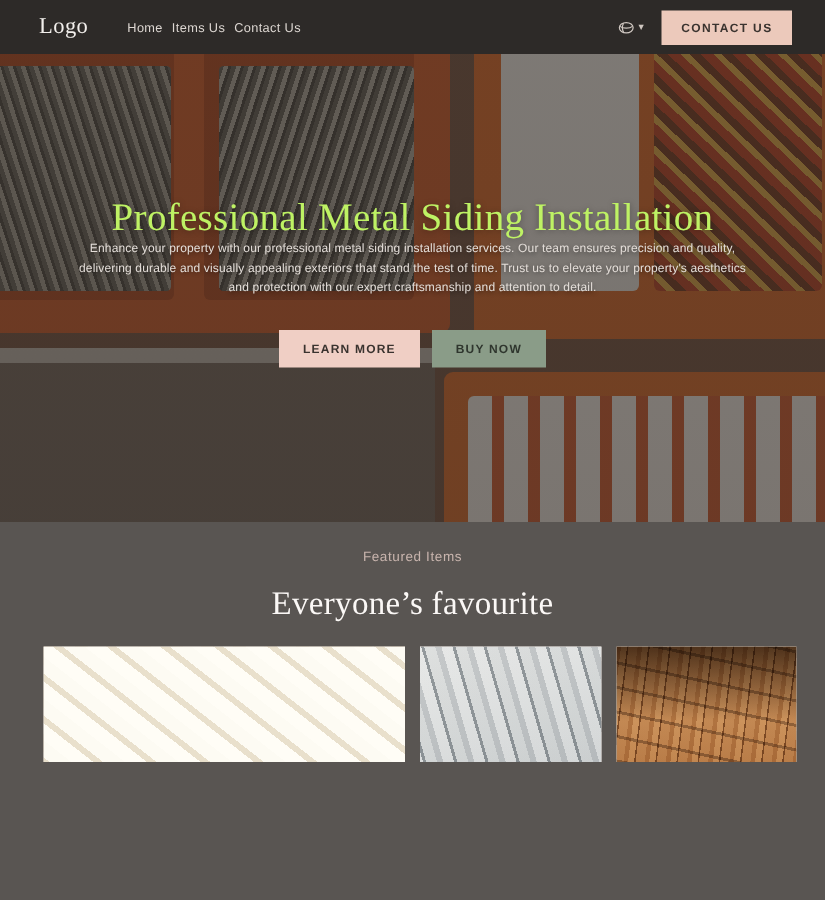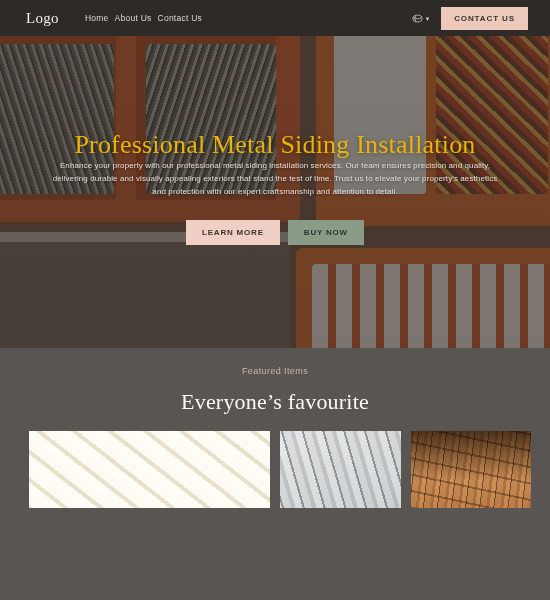--- a/index.html
+++ b/index.html
@@ -65,21 +65,21 @@
   }
   .hero-content {
     position:relative; z-index:5;
     height:100%;
     display:flex; flex-direction:column;
     align-items:center; justify-content:flex-start;
     padding-top:94px;
   }
   .hero-title {
     font-family:"Liberation Serif", serif;
-    font-size:26px; color:#eab308; font-weight:normal;
+    font-size:26px; color:#bef264; font-weight:normal;
     text-align:center; letter-spacing:.2px;
     text-shadow:0 1px 4px rgba(0,0,0,.35);
   }
   .hero-sub {
     width:460px; text-align:center;
     font-size:8px; line-height:1.62;
     color:#e4ded9; letter-spacing:.1px;
     text-shadow:0 1px 3px rgba(0,0,0,.4);
   }
   .hero-actions { margin-top:21px; display:flex; gap:8px; }
@@ -155,21 +155,21 @@
 </head>
 <body>
 
 <div class="page">
 
   <div class="header">
     <div class="logo">Logo</div>
 
     <nav class="nav">
       <a href="#">Home</a>
-      <a href="#">About Us</a>
+      <a href="#">Items Us</a>
       <a href="#">Contact Us</a>
     </nav>
 
     <div class="header-right">
       <div class="lang">
         <span>
           <svg width="11" height="11" viewBox="0 0 24 24" fill="none" stroke="#cfc7c1" stroke-width="1.8">
             <ellipse cx="12" cy="12" rx="10" ry="7.5"></ellipse>
             <path d="M3 10c4 3.5 14 3.5 18 0"></path>
             <path d="M8 5.5c-2 4-2 9 0 13"></path>

